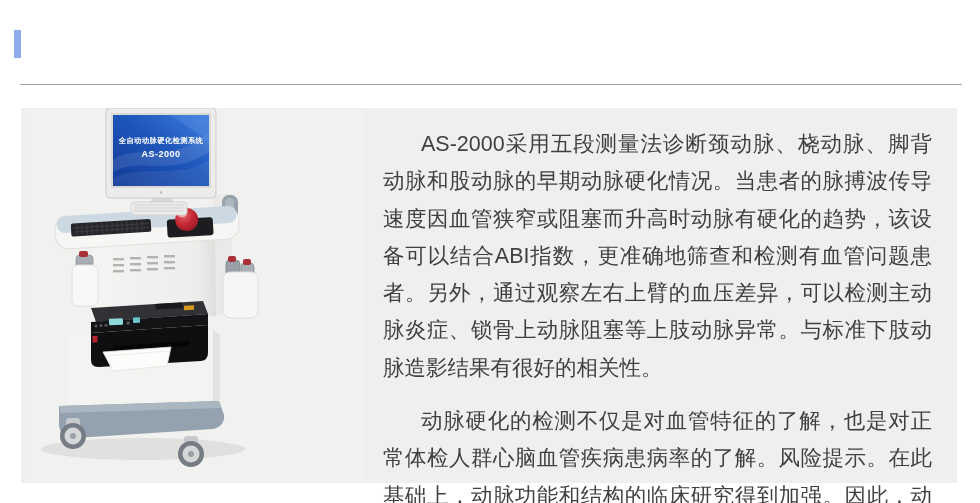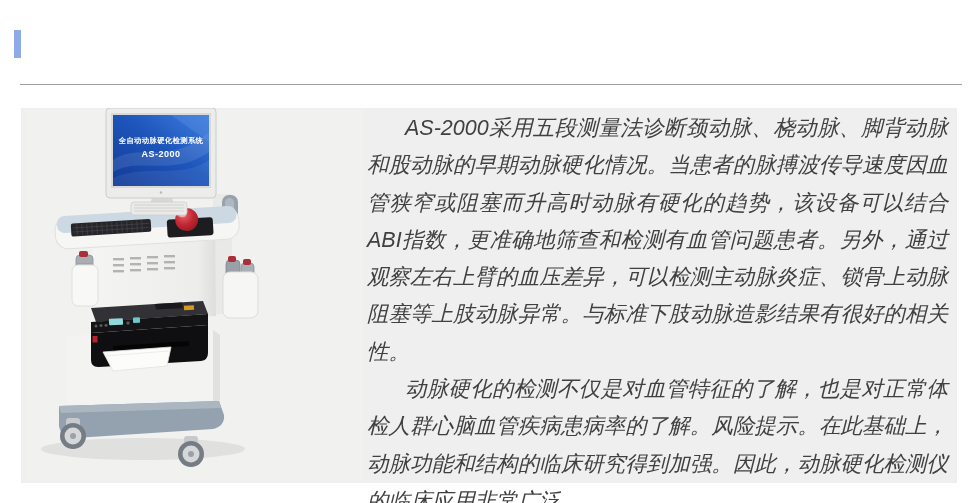--- a/index.html
+++ b/index.html
@@ -37,21 +37,21 @@
     width: 346px; height: 375px;
   }
   .device svg { display: block; }
   .desc {
     position: absolute; left: 346px; top: 2px;
     width: 581px;
     font-size: 21.5px; line-height: 37.3px;
     color: #404040;
     text-align: justify;
   }
-  .desc p { margin: 0; text-indent: 38px; font-style: italic; }
+  .desc p { margin: 16px; text-indent: 38px; }
 </style>
 </head>
 <body>
 
 <div class="page">
 
   <div class="accent-bar"></div>
   <div class="divider"></div>
 
   <div class="panel">

